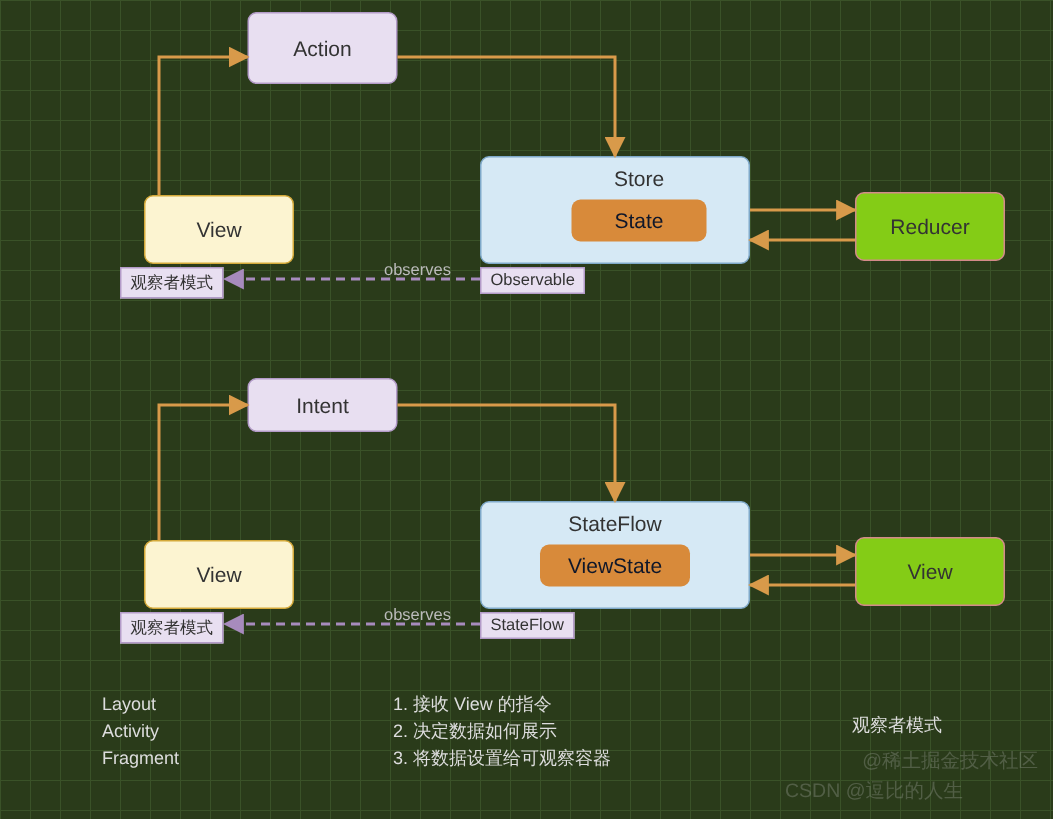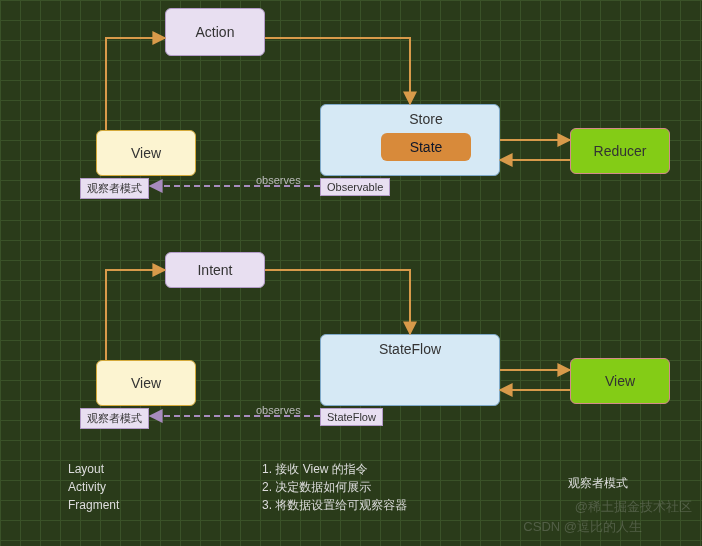--- a/index.html
+++ b/index.html
@@ -90,20 +90,23 @@
 <div class="obs" style="left:216px; top:174px;">observes</div>
 
 <div class="box yellow" style="left:56px; top:360px; width:100px; height:46px;">
   <span>View</span>
 </div>
 <div class="box purple" style="left:165px; top:252px; width:100px; height:36px;">
   <span>Intent</span>
 </div>
 <div class="box blue" style="left:320px; top:334px; width:180px; height:72px; flex-direction:column; padding-top:6px; justify-content:flex-start;">
   <span style="margin-bottom:6px;">StateFlow</span>
+  <div class="orange" style="position:static; width:100px; height:28px; display:flex; align-items:center; justify-content:center;">
+    <span>ViewState</span>
+  </div>
 </div>
 <div class="box pink" style="left:570px; top:358px; width:100px; height:46px;">
   <span>View</span>
 </div>
 <div class="tag" style="left:80px; top:408px;">
   <span>观察者模式</span>
 </div>
 <div class="tag" style="left:320px; top:408px;">
   <span>StateFlow</span>
 </div>

